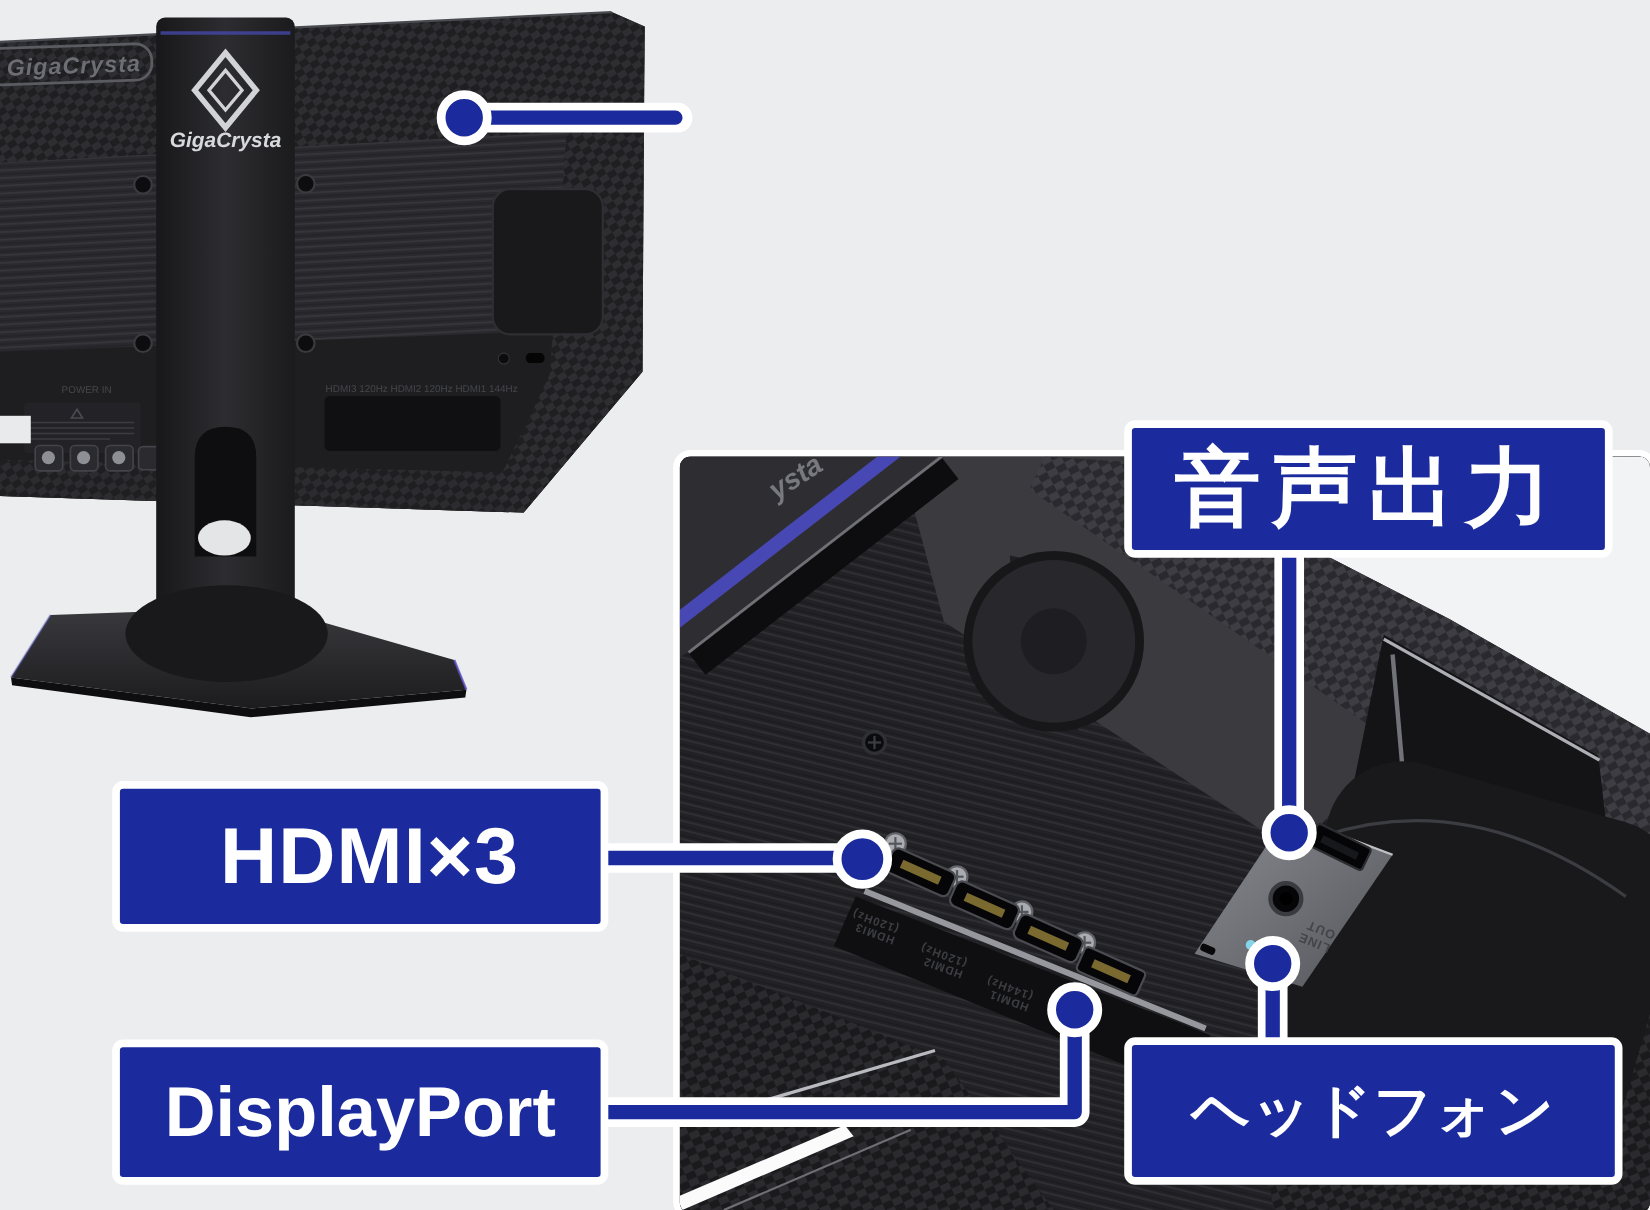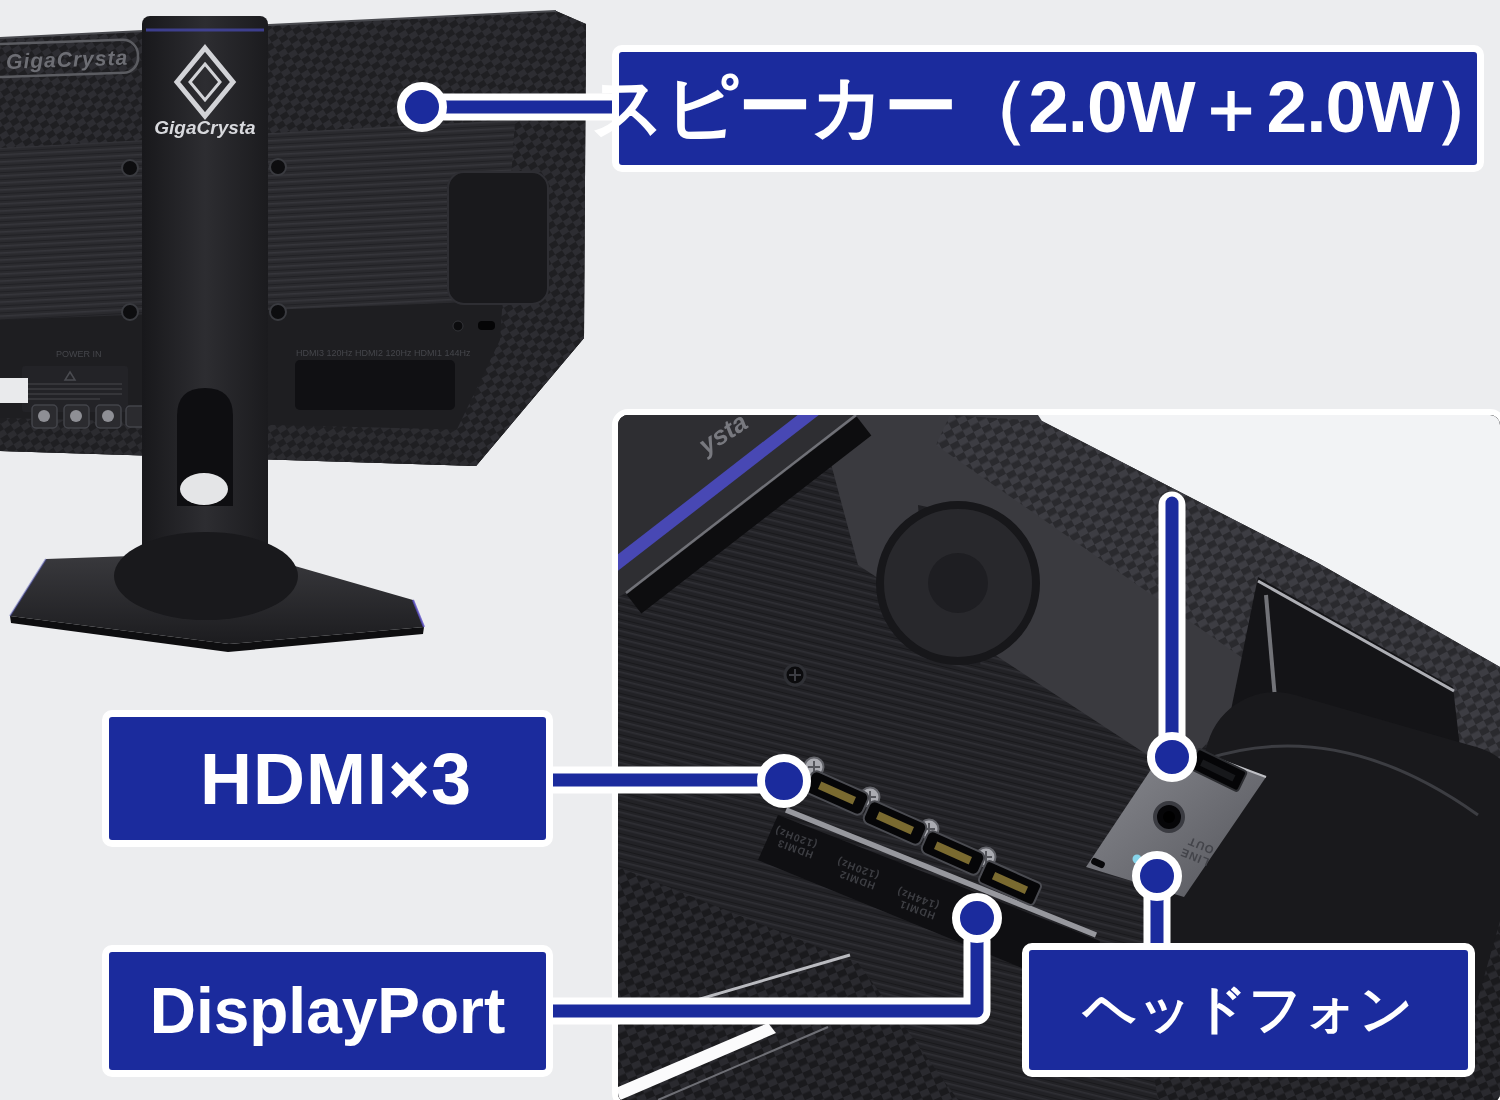--- a/index.html
+++ b/index.html
@@ -295,22 +295,22 @@
     </g>
     <g fill="#1b2b9d" stroke="#ffffff" stroke-width="8">
       <circle cx="422" cy="107" r="21"></circle>
       <circle cx="784" cy="781" r="23"></circle>
       <circle cx="1172" cy="757" r="21"></circle>
       <circle cx="1157" cy="876" r="21"></circle>
       <circle cx="977" cy="918" r="21"></circle>
     </g>
   </svg>
 
-  <div class="callout co-speaker">
-    <span>スピーカー（2.0W＋2.0W）</span>
+  <div class="callout co-audio">
+    <span>音声出力</span>
   </div>
   <div class="callout co-hdmi">
     <span>HDMI×3</span>
   </div>
   <div class="callout co-dp">
     <span>DisplayPort</span>
   </div>
   <div class="callout co-headphone">
     <span>ヘッドフォン</span>
   </div>

